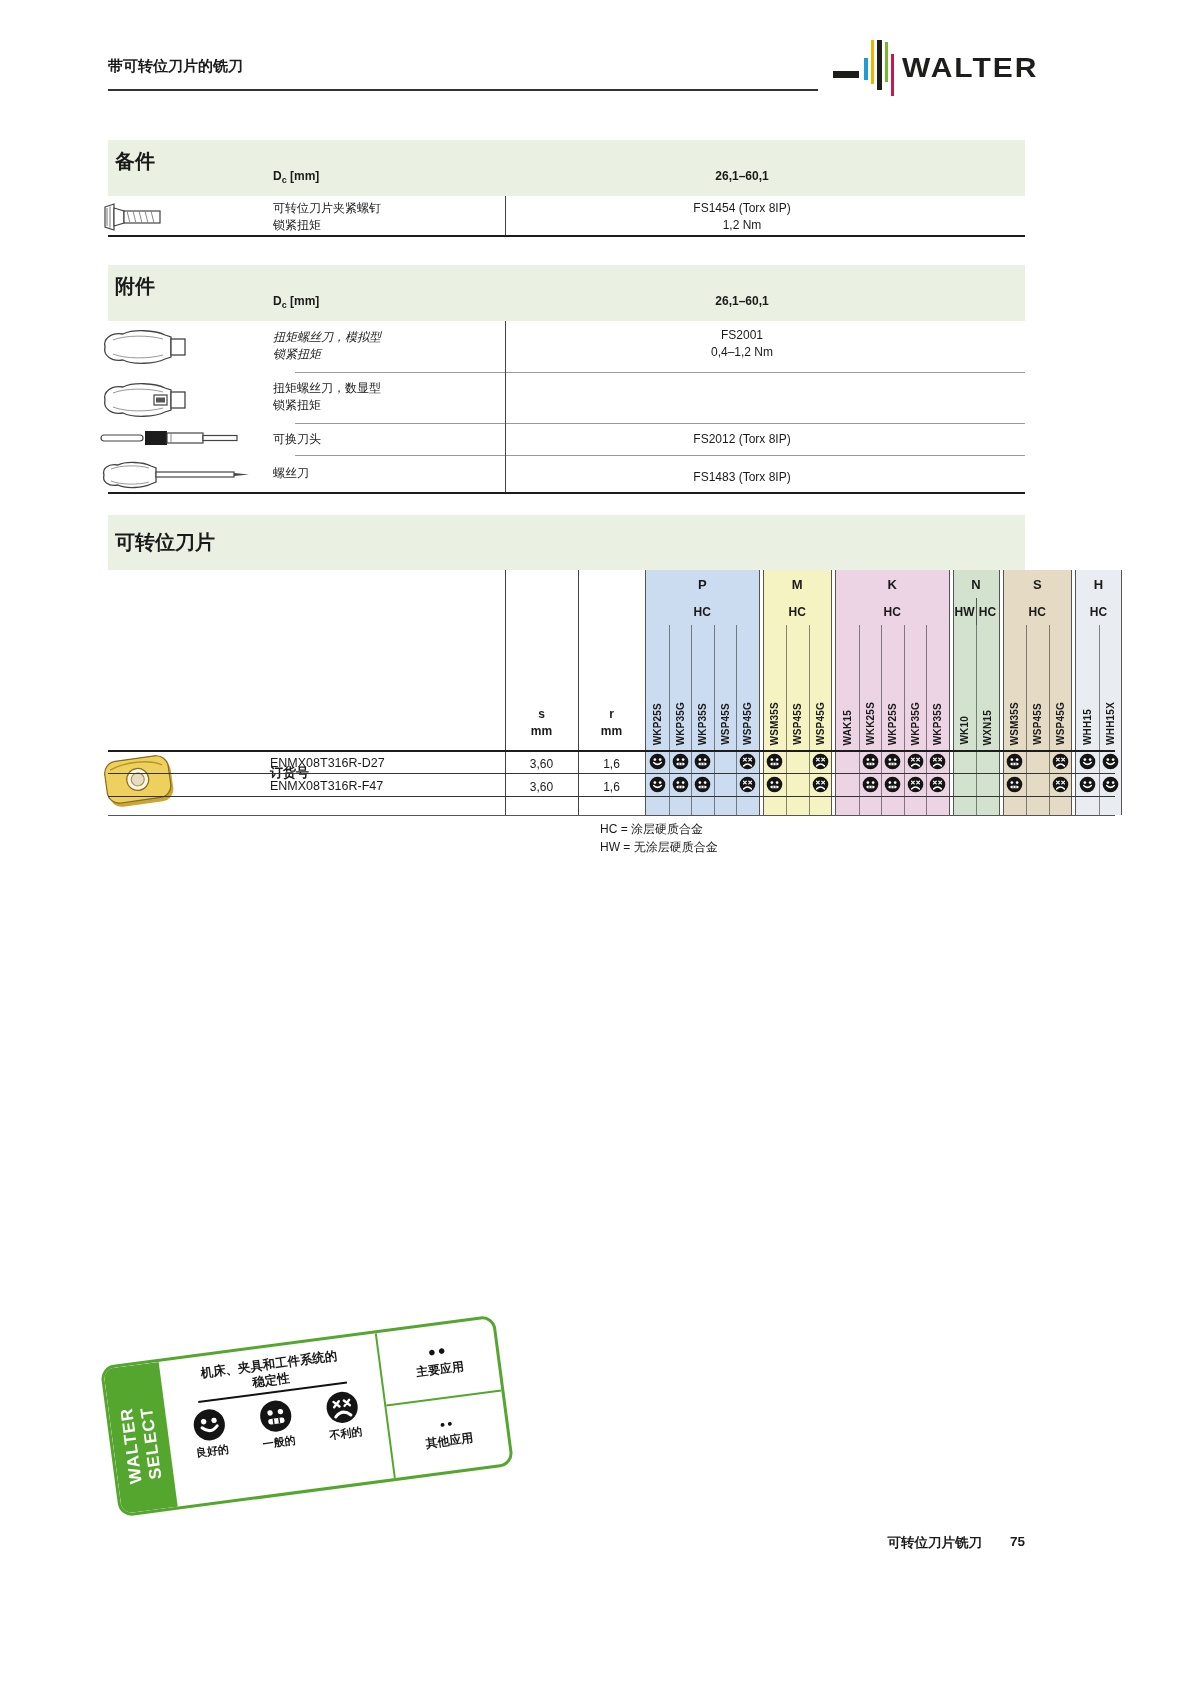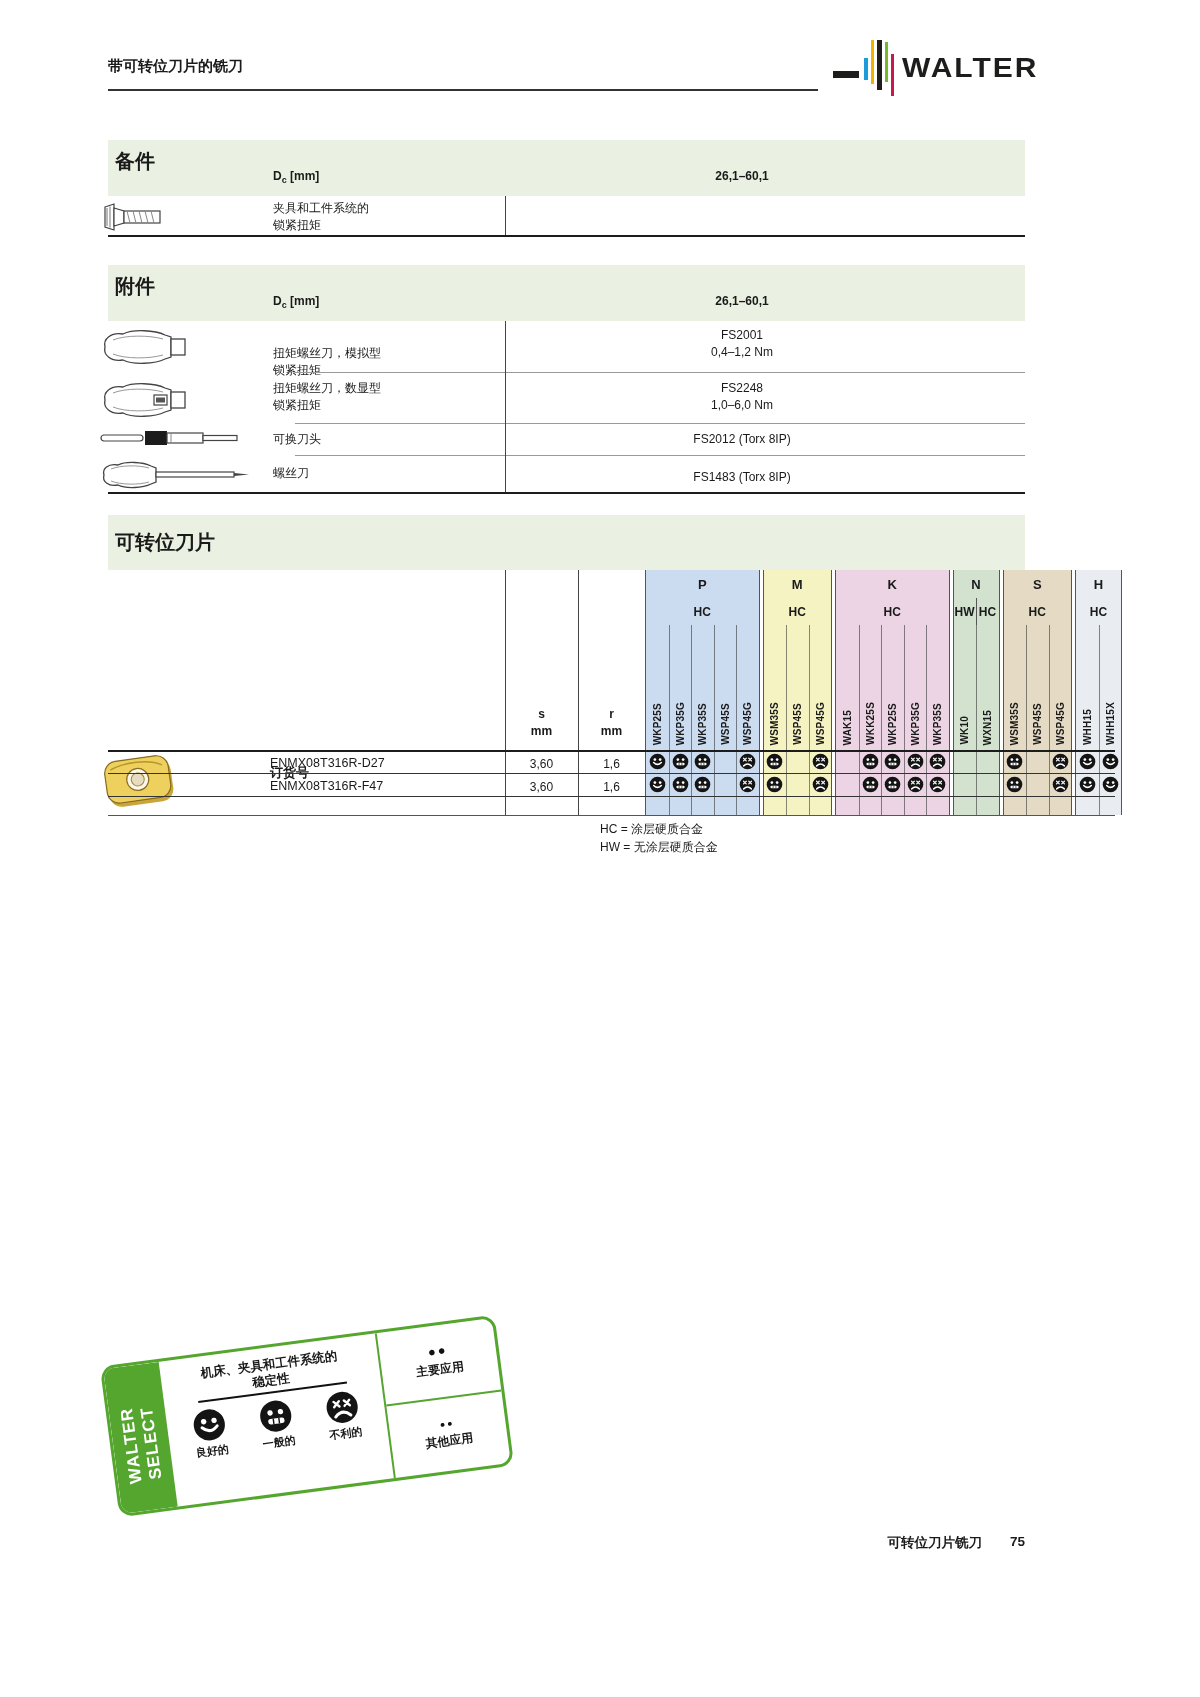--- a/index.html
+++ b/index.html
@@ -83,61 +83,61 @@
 
   <svg class="abs" style="left:102px;top:199px;" width="64" height="36" viewBox="0 0 64 36">
     <path d="M3 8 L12 5 L12 31 L3 28 Z" fill="#fff" stroke="#444" stroke-width="1.2"></path>
     <line x1="5" y1="9" x2="5" y2="27" stroke="#777" stroke-width="1"></line>
     <line x1="8" y1="7.5" x2="8" y2="28.5" stroke="#777" stroke-width="1"></line>
     <path d="M12 9 L22 12 L22 24 L12 27 Z" fill="#fff" stroke="#444" stroke-width="1.2"></path>
     <rect x="22" y="12" width="36" height="12" fill="#fff" stroke="#444" stroke-width="1.2"></rect>
     <path d="M25 12 L28 24 M31 12 L34 24 M37 12 L40 24 M43 12 L46 24 M49 12 L52 24" stroke="#888" stroke-width="1"></path>
   </svg>
   <div class="abs cell-text" style="left:273px;top:200px;">
-    <div>夹具和工件系统的</div>
+    <div>可转位刀片夹紧螺钉</div>
     <div>锁紧扭矩</div>
+  </div>
+  <div class="abs cell-text val-col" style="top:200px;">
+    <div>FS1454 (Torx 8IP)</div>
+    <div>1,2 Nm</div>
   </div>
   <div class="abs vline" style="left:505px;top:196px;height:40px;"></div>
   <div class="abs thick" style="left:108px;top:235px;width:917px;"></div>
 
   <div class="abs band" style="left:108px;top:265px;width:917px;height:56px;"></div>
   <div class="abs band-title" style="left:115px;top:273px;">附件</div>
   <div class="abs dc-label" style="left:273px;top:294px;"><span>D</span><sub>c</sub>&nbsp;<span>[mm]</span></div>
   <div class="abs range val-col" style="top:294px;">26,1–60,1</div>
 
   <svg class="abs" style="left:99px;top:326px;" width="92" height="42" viewBox="0 0 92 42">
     <path d="M6 21 C4 13 12 6 24 8 C34 3 56 4 66 9 L72 11 L72 31 L66 33 C56 38 34 39 24 34 C12 36 4 29 6 21 Z" fill="#fff" stroke="#444" stroke-width="1.3"></path>
     <path d="M14 14 C26 9 50 9 64 13 M14 28 C26 33 50 33 64 29" fill="none" stroke="#999" stroke-width="1"></path>
     <rect x="72" y="13" width="14" height="16" fill="#fff" stroke="#444" stroke-width="1.3"></rect>
   </svg>
-  <div class="abs cell-text" style="left:273px;top:345px;">
+  <div class="abs cell-text" style="left:273px;top:329px;font-style:italic;">
     <div>扭矩螺丝刀，模拟型</div>
     <div>锁紧扭矩</div>
   </div>
   <div class="abs cell-text val-col" style="top:327px;">
     <div>FS2001</div>
     <div>0,4–1,2 Nm</div>
   </div>
   <div class="abs sep" style="left:295px;top:372px;width:730px;"></div>
 
   <svg class="abs" style="left:99px;top:379px;" width="92" height="42" viewBox="0 0 92 42">
     <path d="M6 21 C4 13 12 6 24 8 C34 3 56 4 66 9 L72 11 L72 31 L66 33 C56 38 34 39 24 34 C12 36 4 29 6 21 Z" fill="#fff" stroke="#444" stroke-width="1.3"></path>
     <path d="M14 14 C26 9 50 9 64 13 M14 28 C26 33 50 33 64 29" fill="none" stroke="#999" stroke-width="1"></path>
     <rect x="55" y="16" width="13" height="10" fill="#fff" stroke="#444" stroke-width="1.2"></rect>
     <rect x="57" y="18.5" width="9" height="5" fill="#555"></rect>
     <rect x="72" y="13" width="14" height="16" fill="#fff" stroke="#444" stroke-width="1.3"></rect>
   </svg>
   <div class="abs cell-text" style="left:273px;top:380px;">
     <div>扭矩螺丝刀，数显型</div>
     <div>锁紧扭矩</div>
   </div>
-  <div class="abs cell-text val-col" style="top:380px;">
-    <div>FS2248</div>
-    <div>1,0–6,0 Nm</div>
-  </div>
   <div class="abs sep" style="left:295px;top:423px;width:730px;"></div>
 
   <svg class="abs" style="left:99px;top:428px;" width="150" height="20" viewBox="0 0 150 20">
     <rect x="2" y="7" width="42" height="6" rx="3" fill="#fff" stroke="#444" stroke-width="1.2"></rect>
     <rect x="46" y="3" width="22" height="14" fill="#1c1c1c"></rect>
     <rect x="68" y="5" width="36" height="10" fill="#fff" stroke="#444" stroke-width="1.2"></rect>
     <line x1="72" y1="5" x2="72" y2="15" stroke="#888" stroke-width="1"></line>
     <rect x="104" y="7.5" width="34" height="5" fill="#fff" stroke="#444" stroke-width="1.2"></rect>
   </svg>
   <div class="abs cell-text" style="left:273px;top:431px;">

